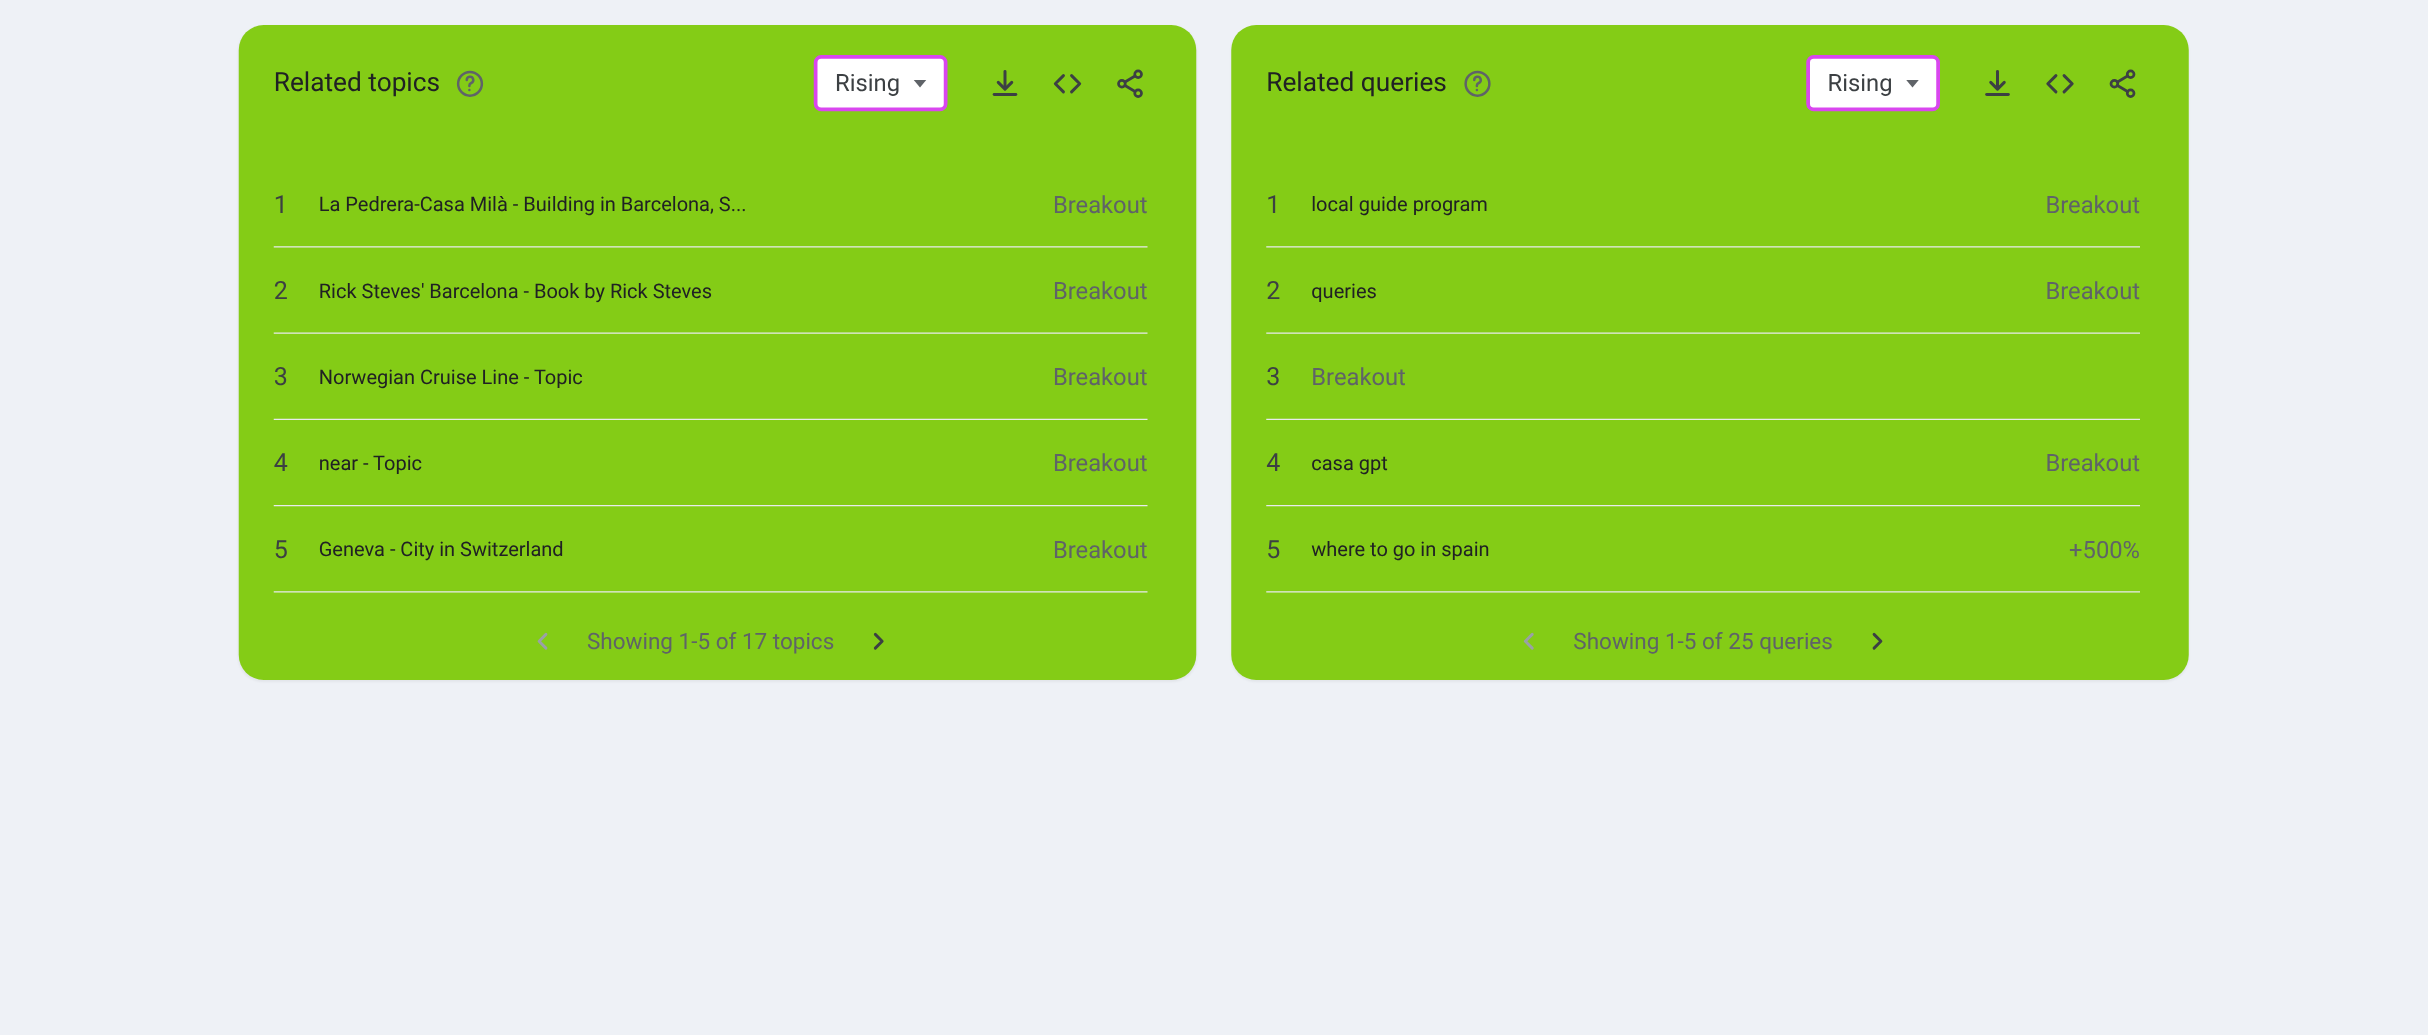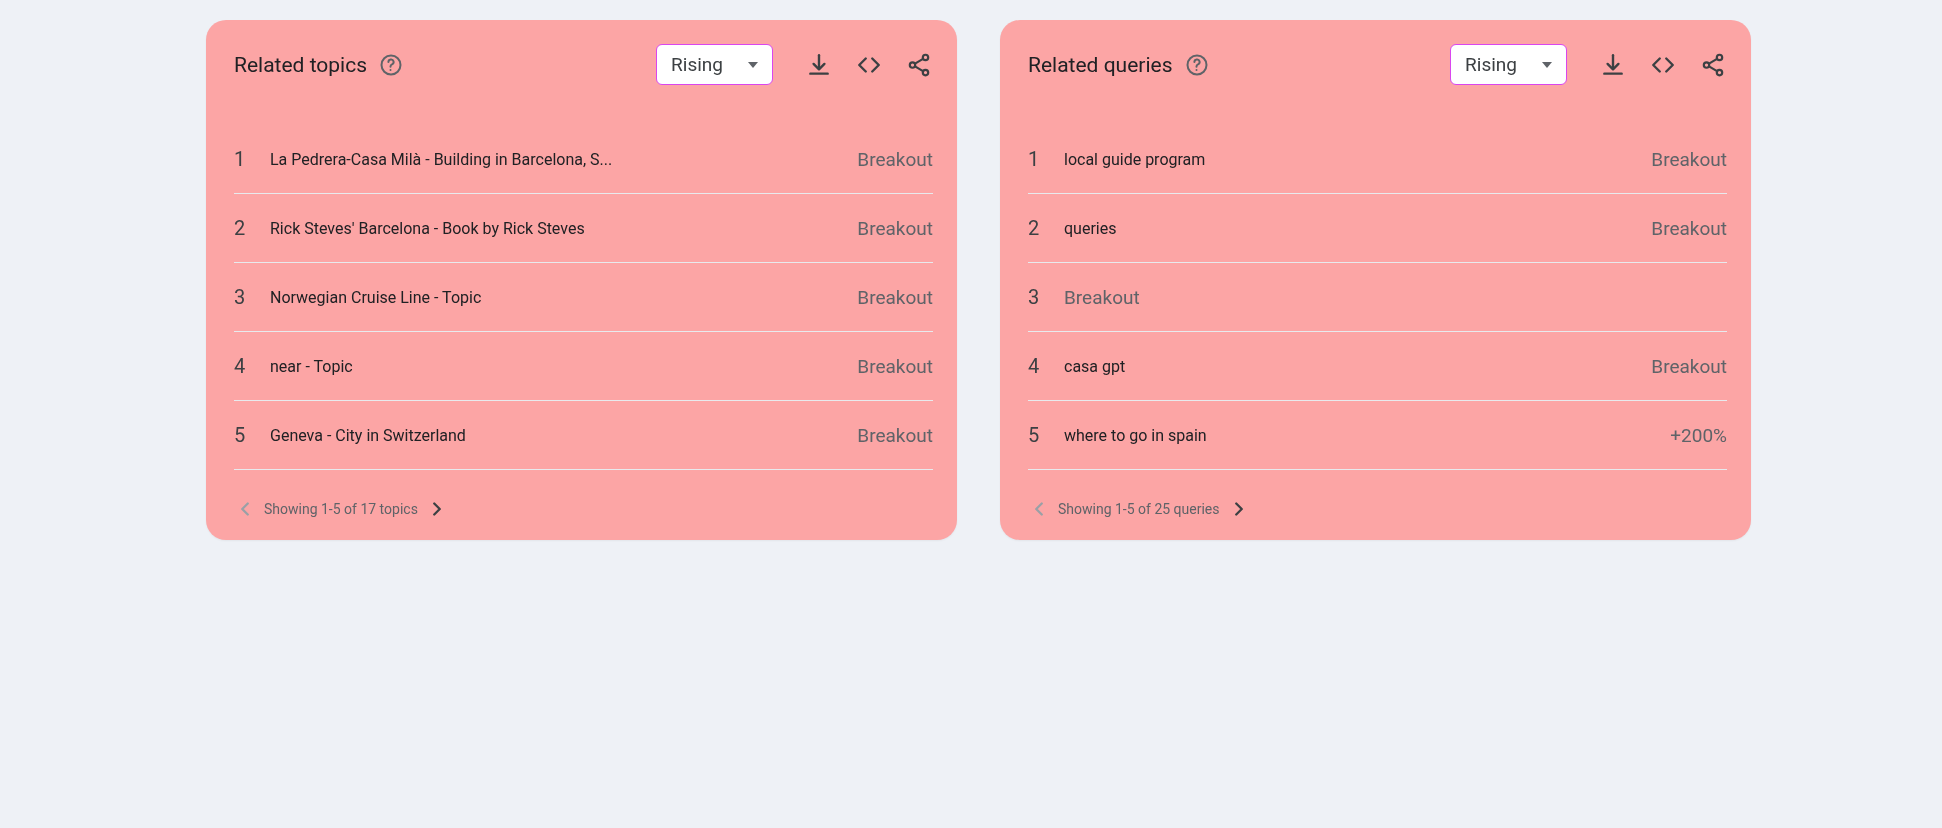--- a/index.html
+++ b/index.html
@@ -9,28 +9,27 @@
     color: #202124;
     padding: 20px;
   }
   .container {
     display: flex;
     gap: 28px;
     max-width: 1560px;
     margin: 0 auto;
   }
   .card {
-    background: #fca5a5;
+    background: #84cc16;
     border-radius: 20px;
     flex: 1;
-    padding: 24px 24px 20px 28px;
+    padding: 24px 39px 20px 28px;
     box-shadow: 0 1px 2px rgba(0,0,0,0.05);
     display: flex;
     flex-direction: column;
-    margin-left: 15px;
   }
   .card-header {
     display: flex;
     align-items: center;
     gap: 12px;
     margin-bottom: 40px;
   }
   .card-title {
     font-size: 21px;
     font-weight: 400;
@@ -39,22 +38,22 @@
   .help-icon {
     width: 24px; height: 24px;
     display: inline-flex; align-items: center; justify-content: center;
     color: #5f6368;
   }
   .help-icon svg { width: 24px; height: 24px; }
   .spacer { flex: 1; }
   .sort-selector {
     display: flex;
     align-items: center;
-    gap: 25px;
-    border: 1px solid #d946ef;
+    gap: 11px;
+    border: 3px solid #d946ef;
     border-radius: 6px;
     padding: 8px 14px;
     font-size: 19px;
     color: #3c4043;
     cursor: pointer;
     background: #fff;
   }
   .sort-selector .caret {
     width: 0; height: 0;
     border-left: 5px solid transparent;
@@ -98,24 +97,25 @@
     overflow: hidden;
     text-overflow: ellipsis;
   }
   .row .metric {
     font-size: 19px;
     color: #5f6368;
   }
   .pager {
     display: flex;
     align-items: center;
-    gap: 8px;
+    justify-content: center;
+    gap: 25px;
     margin-top: 28px;
     color: #5f6368;
-    font-size: 14px;
+    font-size: 18px;
   }
   .pager .chev {
     cursor: pointer;
     display: inline-flex;
     align-items: center;
     color: #9aa0a6;
   }
   .pager .chev.active { color: #3c4043; }
   .pager .chev svg { width: 22px; height: 22px; }
 </style>
@@ -265,21 +265,21 @@
         <span class="metric">Breakout</span>
       </div>
       <div class="row">
         <span class="rank">4</span>
         <span class="label">casa gpt</span>
         <span class="metric">Breakout</span>
       </div>
       <div class="row">
         <span class="rank">5</span>
         <span class="label">where to go in spain</span>
-        <span class="metric">+200%</span>
+        <span class="metric">+500%</span>
       </div>
     </div>
 
     <div class="pager">
       <span class="chev">
         <svg viewBox="0 0 24 24" fill="none" stroke="currentColor" stroke-width="2.5" stroke-linecap="round" stroke-linejoin="round">
             <path d="M15 6l-6 6 6 6"></path>
           </svg>
       </span>
       <span>Showing 1-5 of 25 queries</span>

